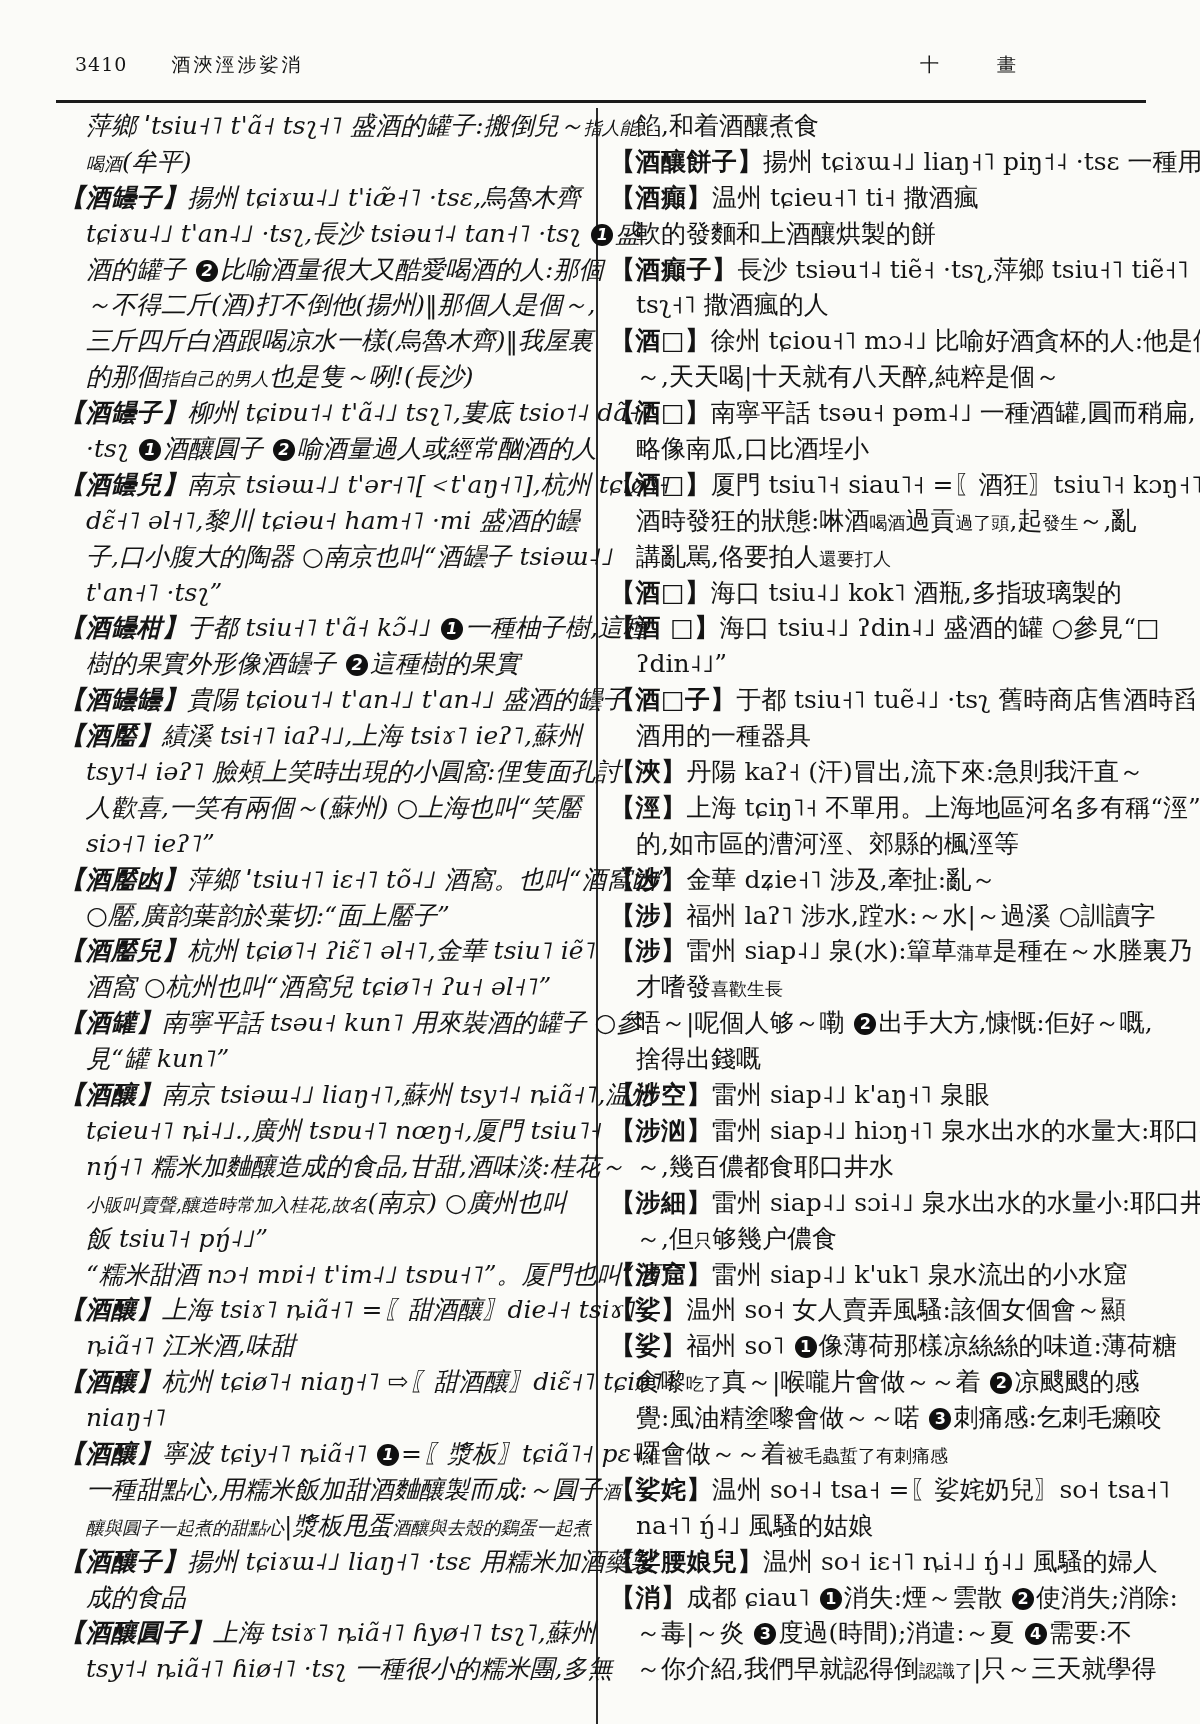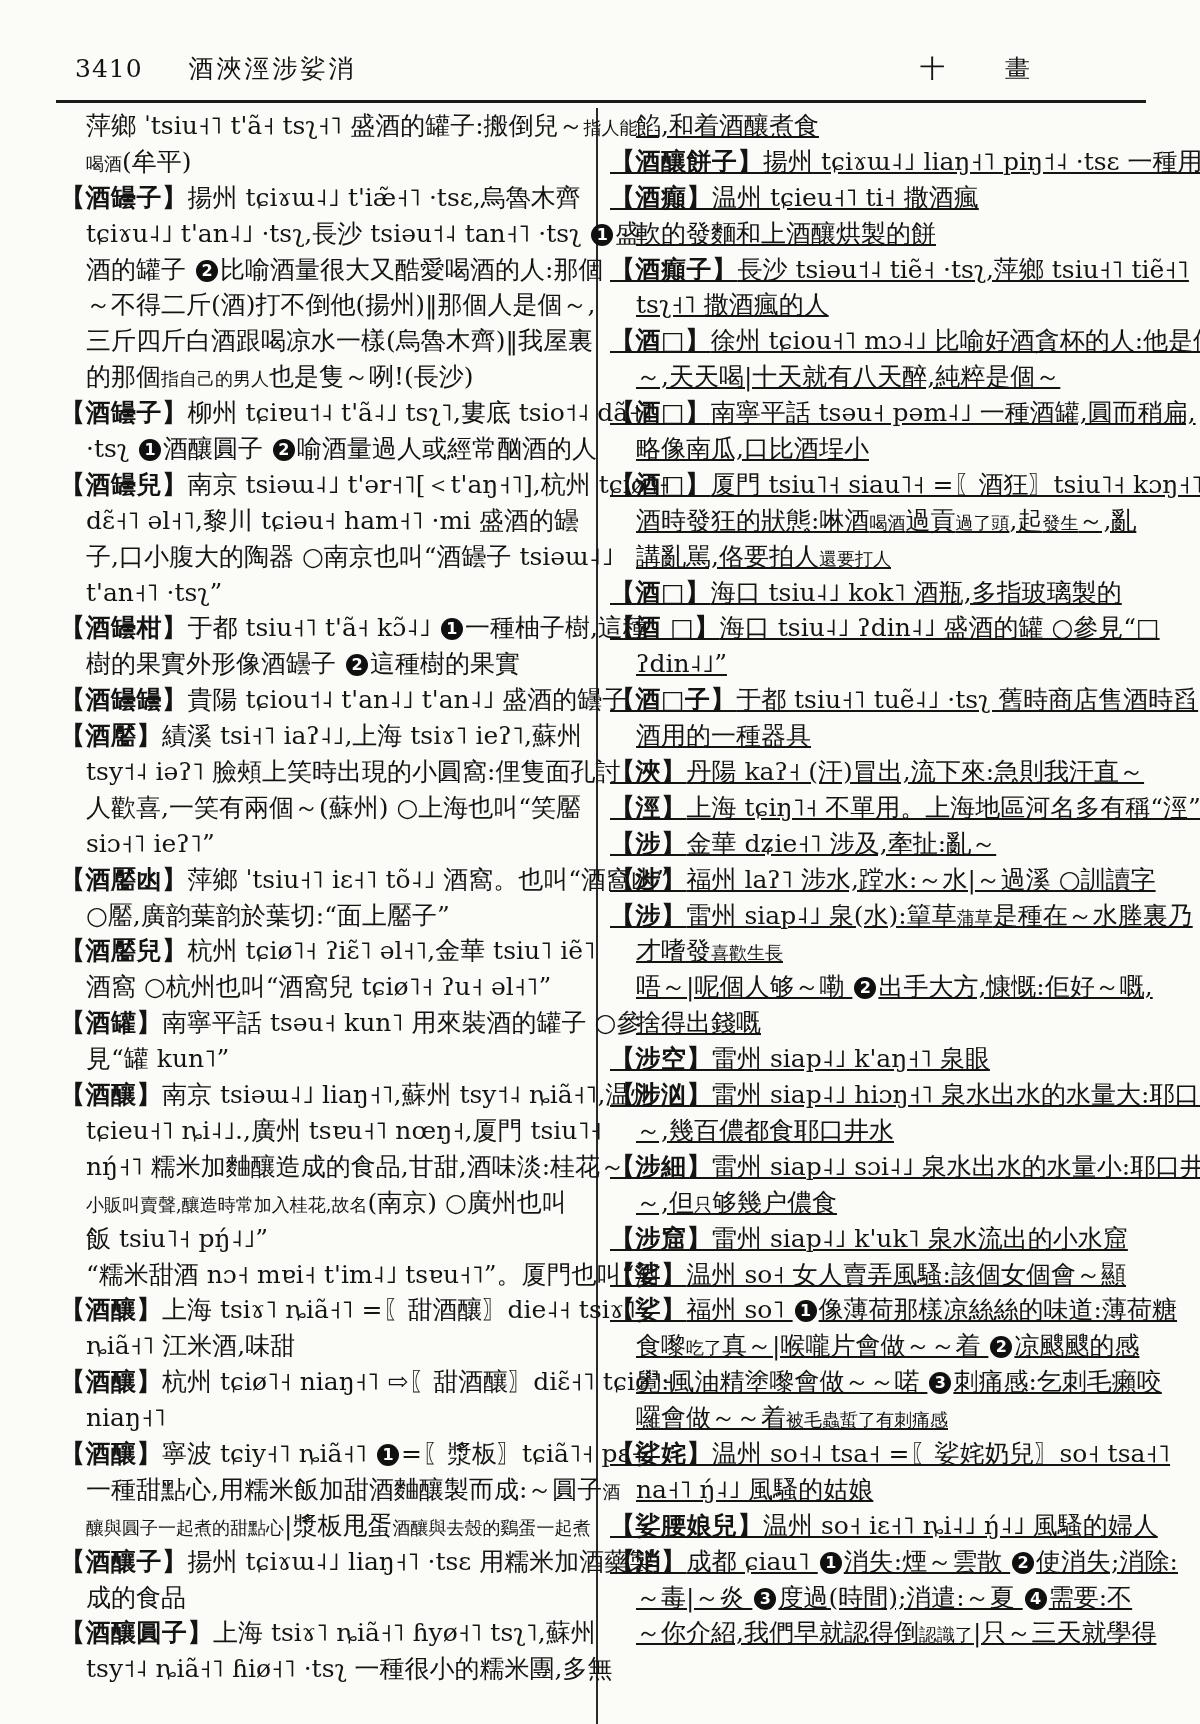--- a/index.html
+++ b/index.html
@@ -2,30 +2,30 @@
 <html><head>
 <meta charset="utf-8">
 <style>
   html,body{margin:0;padding:0;}
   body{
     width:1200px;height:1724px;position:relative;
     background:#fbfbf8;color:#141414;
     font-family:"DejaVu Serif","Liberation Serif",serif;
     overflow:hidden;
   }
-  .pagehead{position:absolute;top:52px;left:75px;right:62px;height:44px;font-size:25px;}
+  .pagehead{position:absolute;top:52px;left:75px;right:62px;height:44px;font-size:19px;}
   .head-left{position:absolute;left:0;top:0;white-space:nowrap;}
   .head-num{letter-spacing:1px;margin-right:38px;}
   .head-chars{letter-spacing:3px;}
   .head-right{position:absolute;left:845px;top:0;letter-spacing:26px;white-space:nowrap;}
   .rule{position:absolute;top:100px;left:56px;width:1090px;height:3px;background:#1c1c1c;}
   .coldiv{position:absolute;top:108px;bottom:0;left:596px;width:2px;background:#2a2a2a;}
   .col{position:absolute;top:108px;}
-  .col-left{left:60px;width:532px;}
-  .col-right{left:610px;width:540px;text-decoration:underline;}
+  .col-left{left:60px;width:532px;font-style:italic;}
+  .col-right{left:610px;width:540px;}
   .line{height:35.9px;line-height:35.9px;white-space:nowrap;font-size:25px;}
   .ind{padding-left:26px;}
   .b{font-weight:700;letter-spacing:0.5px;}
   .small{font-size:18px;}
   .num{
     display:inline-block;width:22px;height:22px;border-radius:50%;
     background:#101010;color:#ffffff;font-size:16px;line-height:22px;
     text-align:center;vertical-align:2px;margin:0 2px;
     font-family:"DejaVu Sans","Liberation Sans",sans-serif;font-weight:700;
   }
@@ -104,20 +104,21 @@
     <div class="line"><span class="b">【酒□】</span><span class="t">厦門 tsiu˥˧ siau˥˧ =〖酒狂〗tsiu˥˧ kɔŋ˧˥ 醉</span></div>
     <div class="line ind"><span class="t">酒時發狂的狀態:啉酒</span><span class="small">喝酒</span><span class="t">過貢</span><span class="small">過了頭</span><span class="t">,起</span><span class="small">發生</span><span class="t">～,亂</span></div>
     <div class="line ind"><span class="t">講亂駡,佫要拍人</span><span class="small">還要打人</span></div>
     <div class="line"><span class="b">【酒□】</span><span class="t">海口 tsiu˨˩ kok˥ 酒瓶,多指玻璃製的</span></div>
     <div class="line"><span class="b">【酒 □】</span><span class="t">海口 tsiu˨˩ ʔdin˨˩ 盛酒的罐 ○參見“□</span></div>
     <div class="line ind"><span class="t">ʔdin˨˩”</span></div>
     <div class="line"><span class="b">【酒□子】</span><span class="t">于都 tsiu˧˥ tuẽ˨˩ ·tsʅ 舊時商店售酒時舀</span></div>
     <div class="line ind"><span class="t">酒用的一種器具</span></div>
     <div class="line"><span class="b">【浹】</span><span class="t">丹陽 kaʔ˧ (汗)冒出,流下來:急則我汗直～</span></div>
     <div class="line"><span class="b">【涇】</span><span class="t">上海 tɕiŋ˥˧ 不單用。上海地區河名多有稱“涇”</span></div>
+    <div class="line ind"><span class="t">的,如市區的漕河涇、郊縣的楓涇等</span></div>
     <div class="line"><span class="b">【涉】</span><span class="t">金華 dʑie˧˥ 涉及,牽扯:亂～</span></div>
     <div class="line"><span class="b">【涉】</span><span class="t">福州 laʔ˥ 涉水,蹚水:～水|～過溪 ○訓讀字</span></div>
     <div class="line"><span class="b">【涉】</span><span class="t">雷州 siap˨˩ 泉(水):簞草</span><span class="small">蒲草</span><span class="t">是種在～水塍裏乃</span></div>
     <div class="line ind"><span class="t">才嗜發</span><span class="small">喜歡生長</span></div>
     <div class="line ind"><span class="t">唔～|呢個人够～嘞 </span><span class="num">2</span><span class="t">出手大方,慷慨:佢好～嘅,</span></div>
     <div class="line ind"><span class="t">捨得出錢嘅</span></div>
     <div class="line"><span class="b">【涉空】</span><span class="t">雷州 siap˨˩ k'aŋ˧˥ 泉眼</span></div>
     <div class="line"><span class="b">【涉汹】</span><span class="t">雷州 siap˨˩ hiɔŋ˧˥ 泉水出水的水量大:耶口井</span></div>
     <div class="line ind"><span class="t">～,幾百儂都食耶口井水</span></div>
     <div class="line"><span class="b">【涉細】</span><span class="t">雷州 siap˨˩ sɔi˨˩ 泉水出水的水量小:耶口井</span></div>

